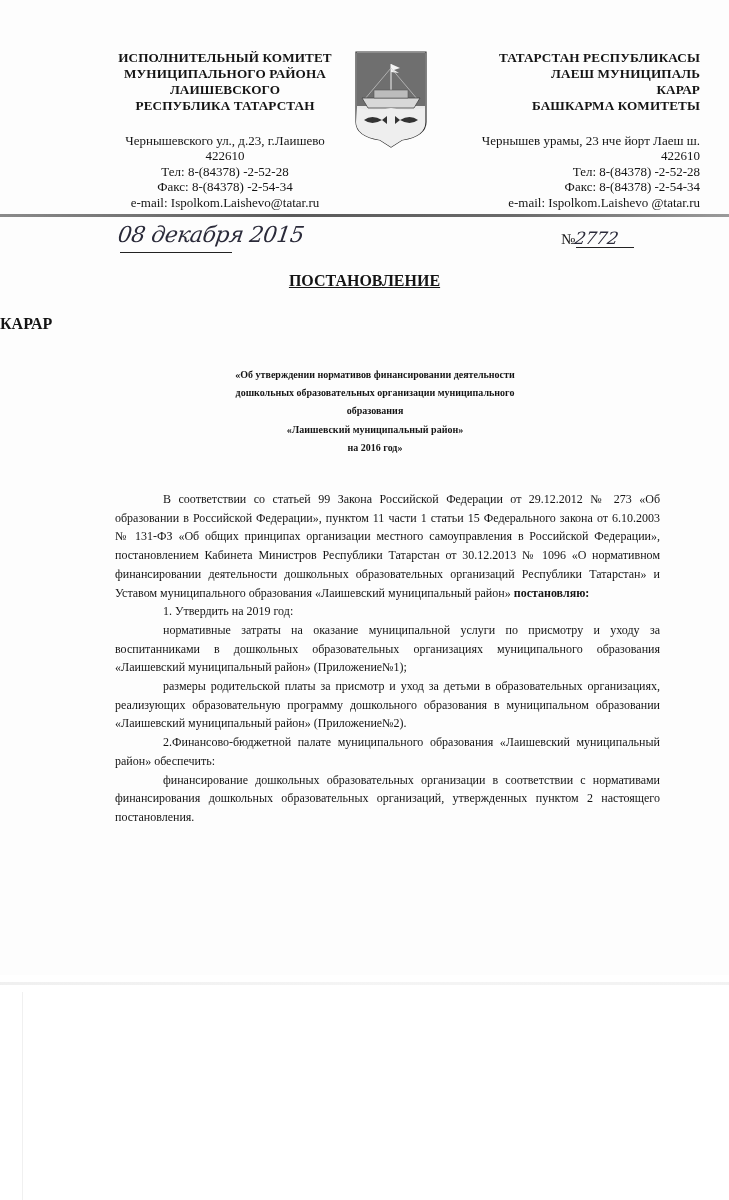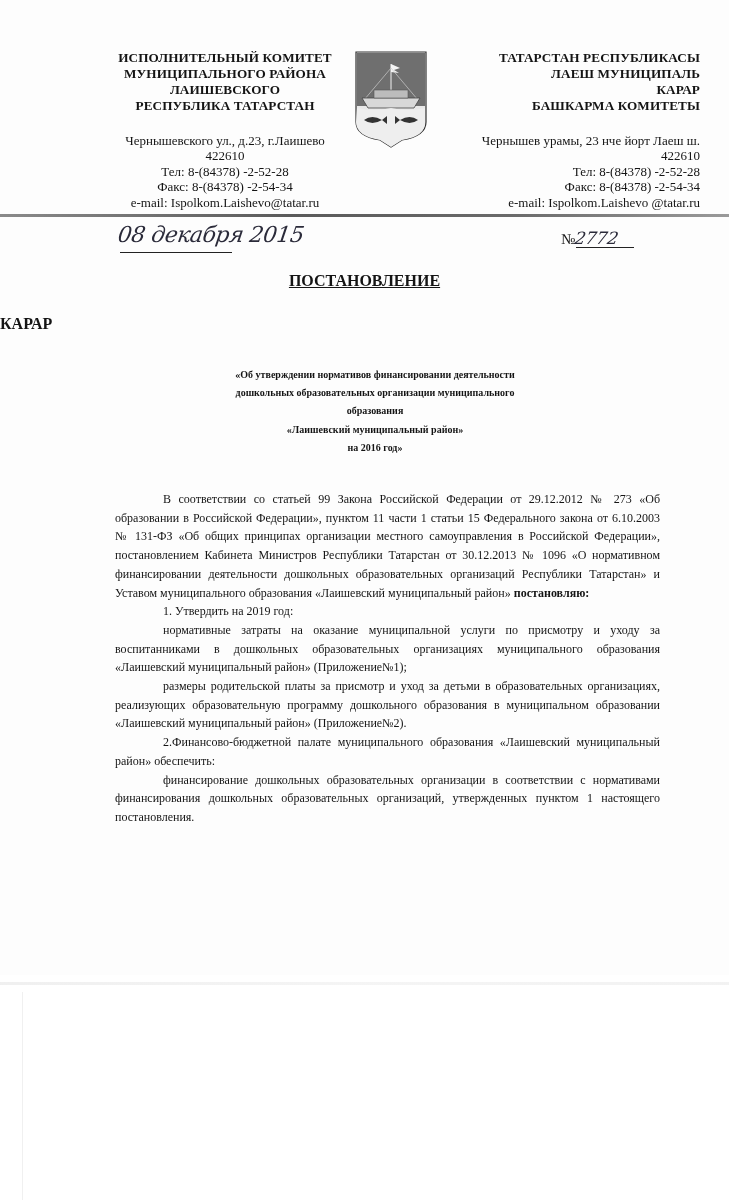--- a/index.html
+++ b/index.html
@@ -107,18 +107,18 @@
     <div>«Лаишевский муниципальный район»</div>
     <div>на 2016 год»</div>
   </div>
 
   <div class="body">
     <p class="ind"><span>В соответствии со статьей  99 Закона Российской Федерации от 29.12.2012 № 273 «Об образовании в Российской Федерации», пунктом 11 части 1 статьи 15 Федерального закона от 6.10.2003 № 131-ФЗ «Об общих принципах организации местного самоуправления в Российской Федерации», постановлением Кабинета Министров Республики Татарстан от 30.12.2013 № 1096 «О нормативном финансировании деятельности дошкольных образовательных организаций Республики Татарстан»  и Уставом муниципального образования «Лаишевский муниципальный район» </span><span class="b">постановляю:</span></p>
     <p class="ind">1.  Утвердить на 2019 год:</p>
     <p class="ind">нормативные затраты на оказание муниципальной услуги по присмотру и уходу за воспитанниками в дошкольных образовательных организациях муниципального образования «Лаишевский муниципальный район» (Приложение№1);</p>
     <p class="ind">размеры родительской платы за присмотр и уход за детьми в образовательных организациях, реализующих образовательную программу дошкольного образования в муниципальном образовании «Лаишевский муниципальный район» (Приложение№2).</p>
     <p class="ind">2.Финансово-бюджетной палате муниципального образования «Лаишевский муниципальный район»  обеспечить:</p>
-    <p class="ind">финансирование дошкольных образовательных организации в соответствии с нормативами финансирования дошкольных образовательных организаций, утвержденных пунктом 1 настоящего постановления.</p>
+    <p class="ind">финансирование дошкольных образовательных организации в соответствии с нормативами финансирования дошкольных образовательных организаций, утвержденных пунктом 2 настоящего постановления.</p>
   </div>
 
   <div class="fold"></div>
   <div class="edge"></div>
 </div>
 
 </body></html>

